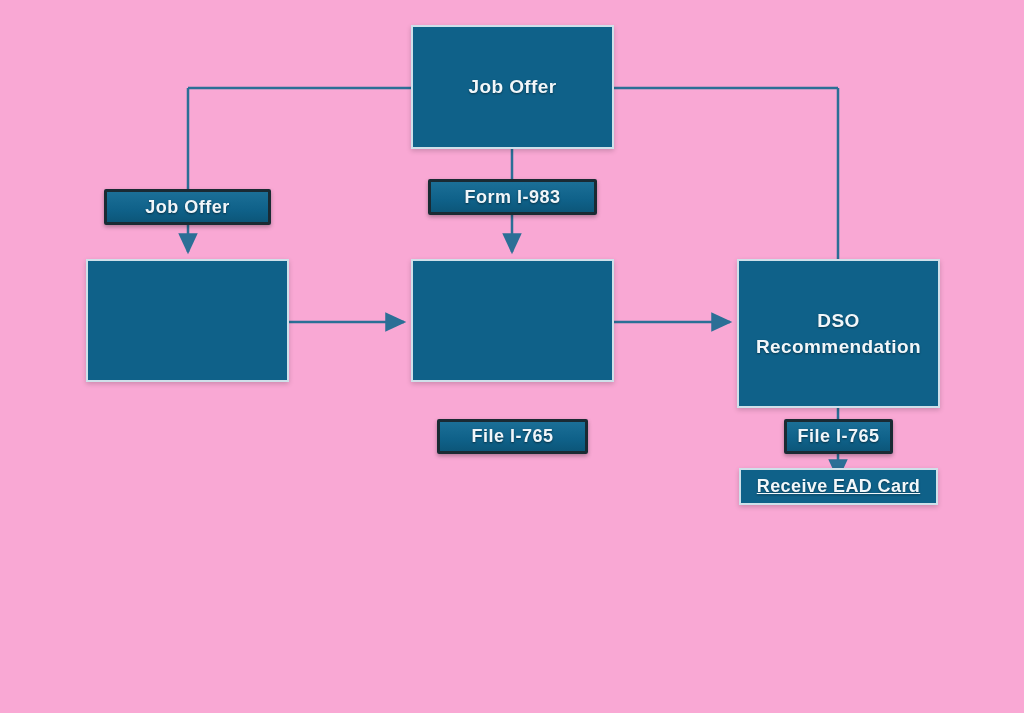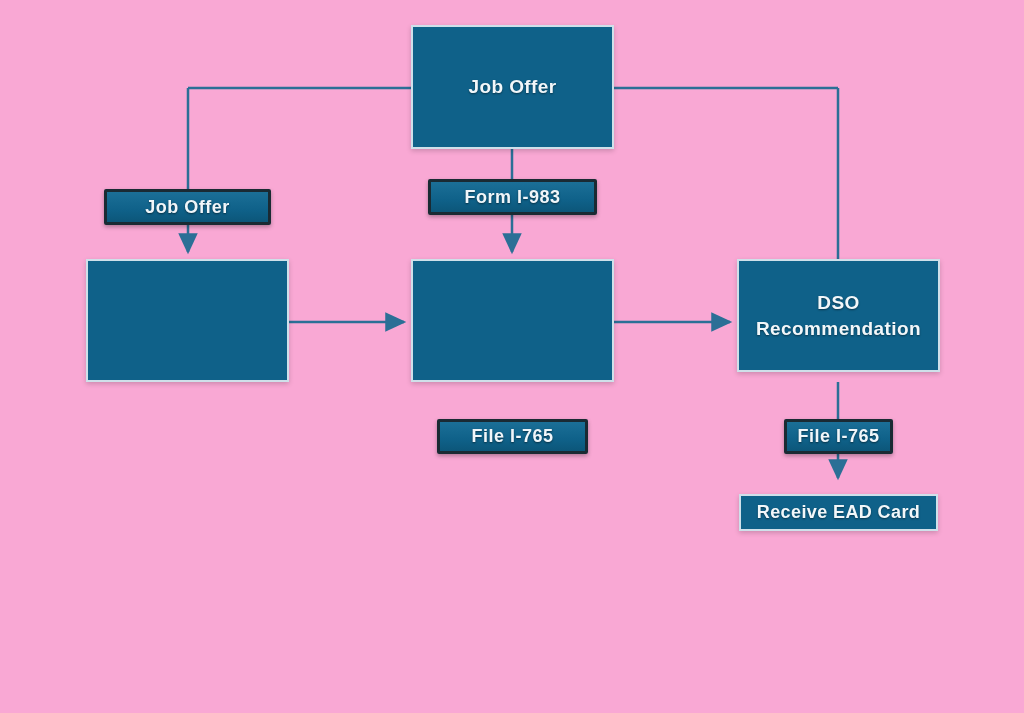--- a/index.html
+++ b/index.html
@@ -98,26 +98,26 @@
   </div>
 
   <div class="node" style="left:86px; top:259px; width:203px; height:123px;">
     <span class="node-text"></span>
   </div>
 
   <div class="node" style="left:411px; top:259px; width:203px; height:123px;">
     <span class="node-text"></span>
   </div>
 
-  <div class="node" style="left:737px; top:259px; width:203px; height:113px;">
+  <div class="node" style="left:737px; top:259px; width:203px; height:149px;">
     <span class="node-text">DSO
 Recommendation</span>
   </div>
 
-  <div class="node" style="left:739px; top:494px; width:199px; height:37px; font-size:18px;">
+  <div class="node" style="left:739px; top:468px; width:199px; height:37px; font-size:18px;text-decoration:underline;">
     <span class="node-text">Receive EAD Card</span>
   </div>
 
   <div class="chip" style="left:104px; top:189px; width:167px; height:36px;">
     <span class="chip-text">Job Offer</span>
   </div>
 
   <div class="chip" style="left:428px; top:179px; width:169px; height:36px;">
     <span class="chip-text">Form I-983</span>
   </div>

